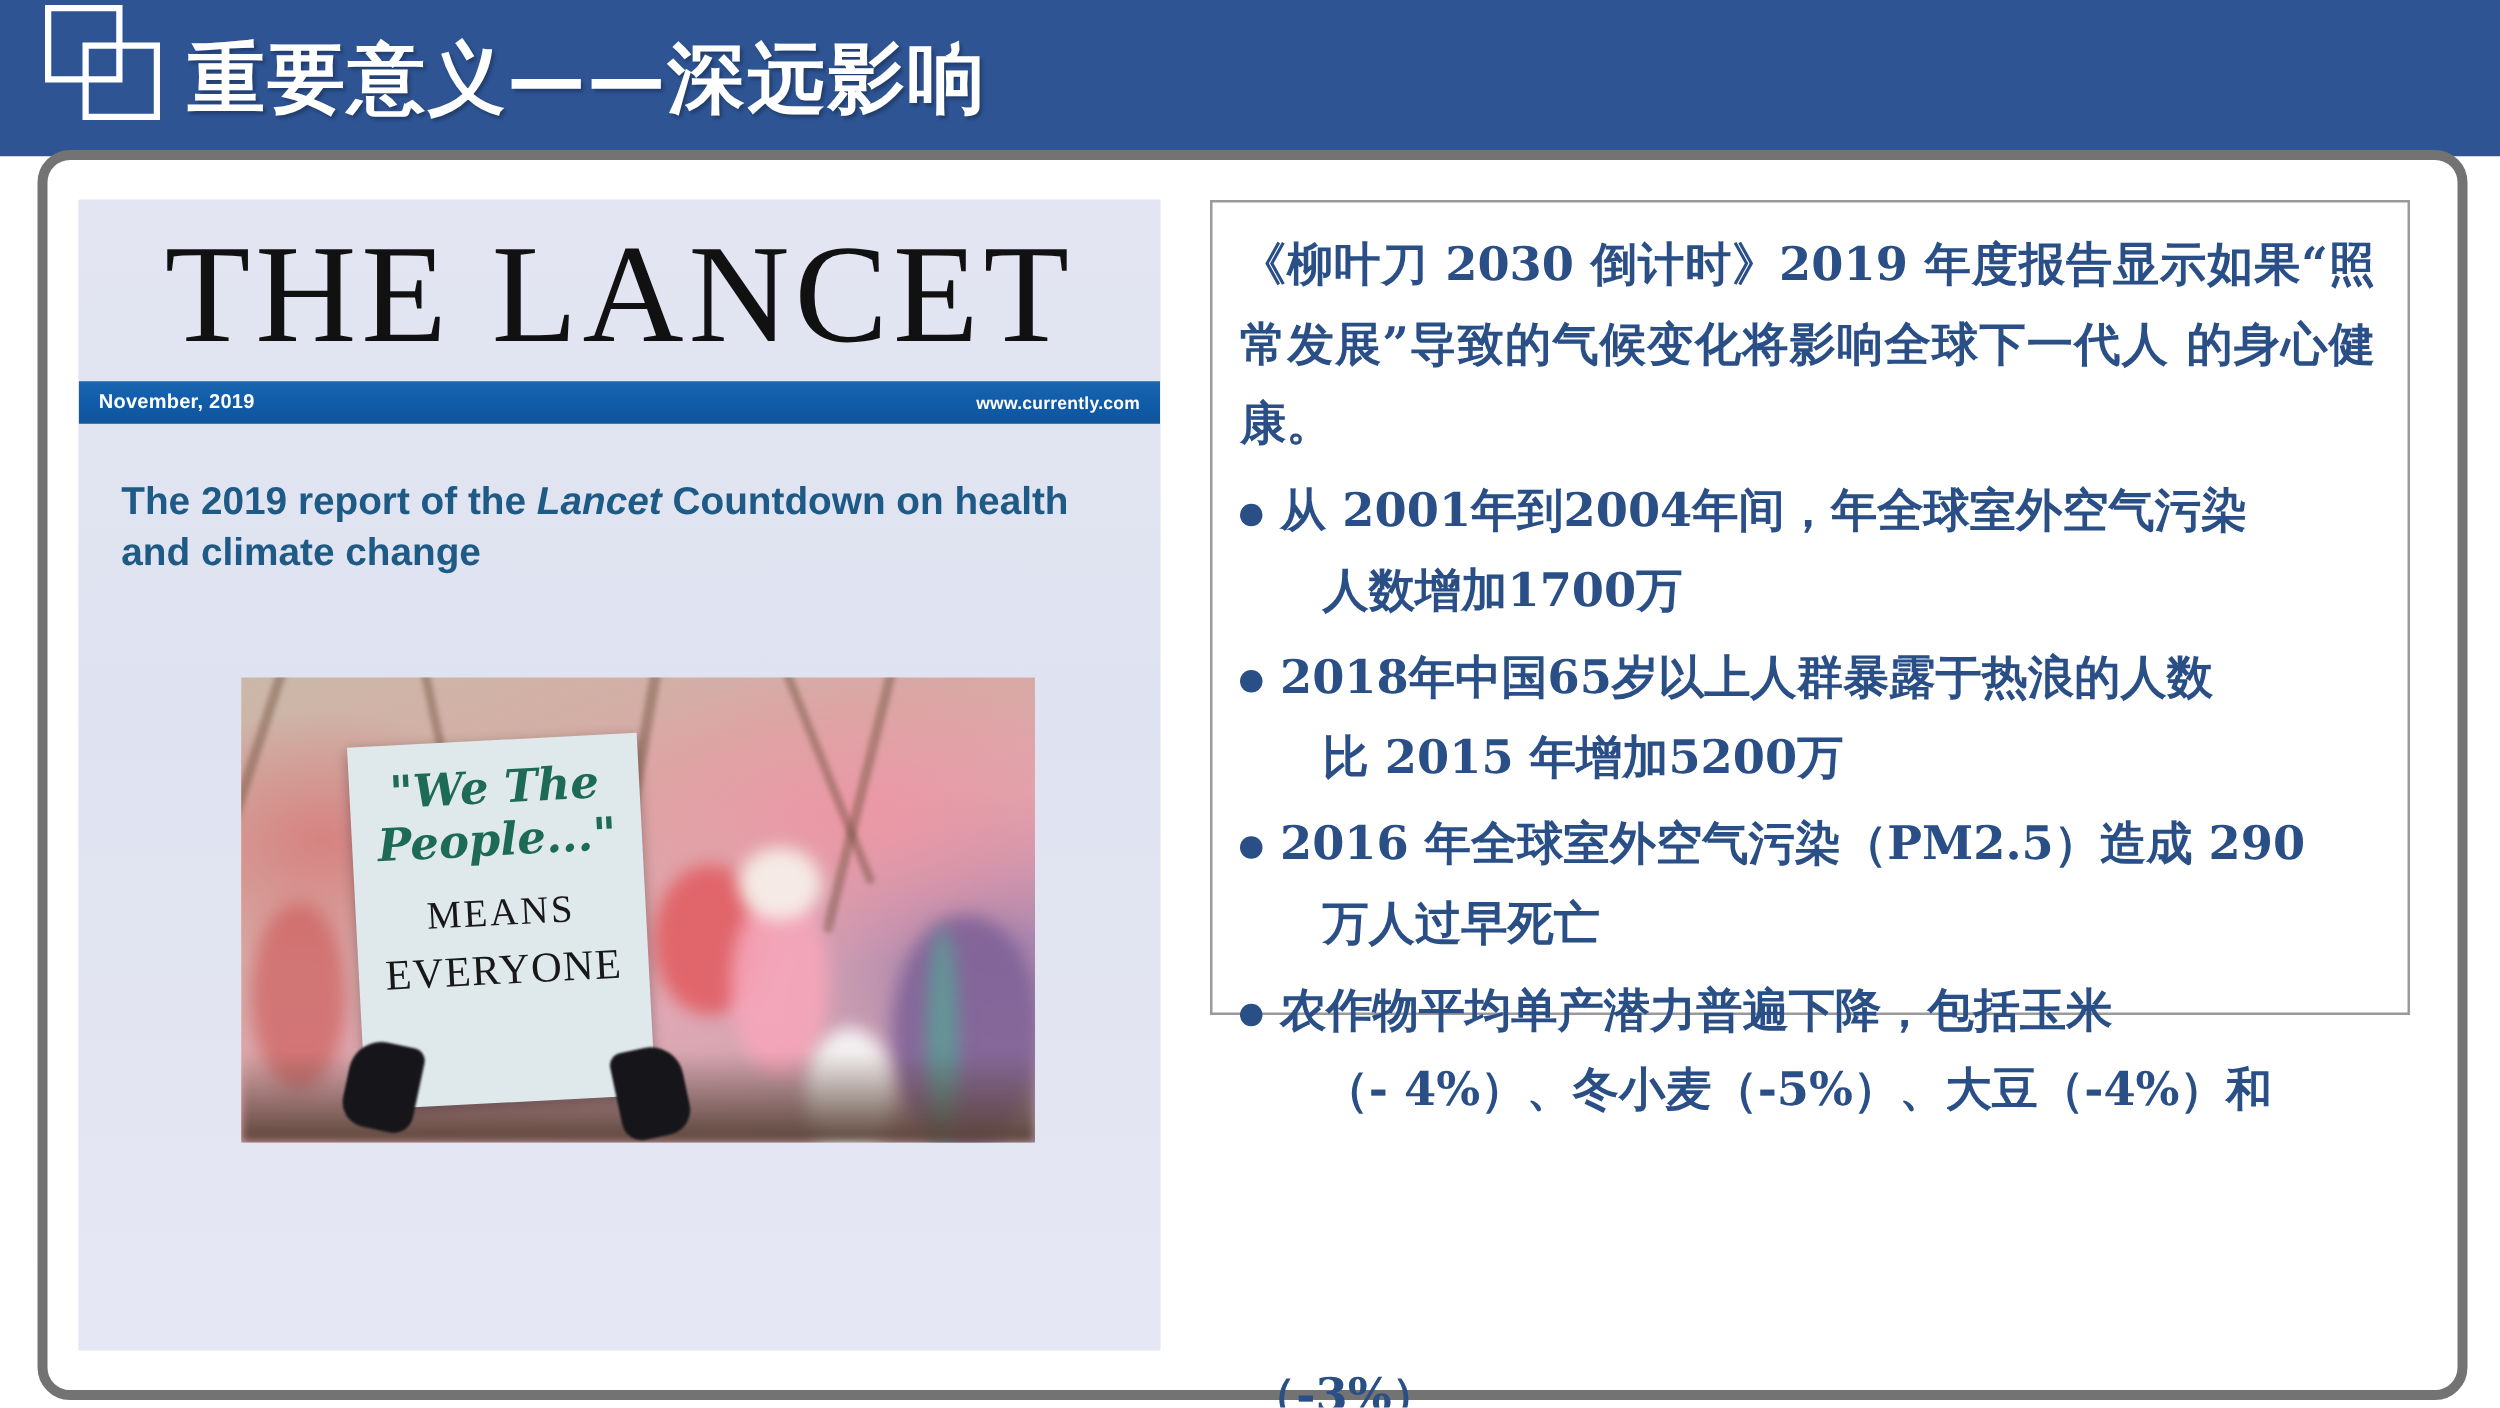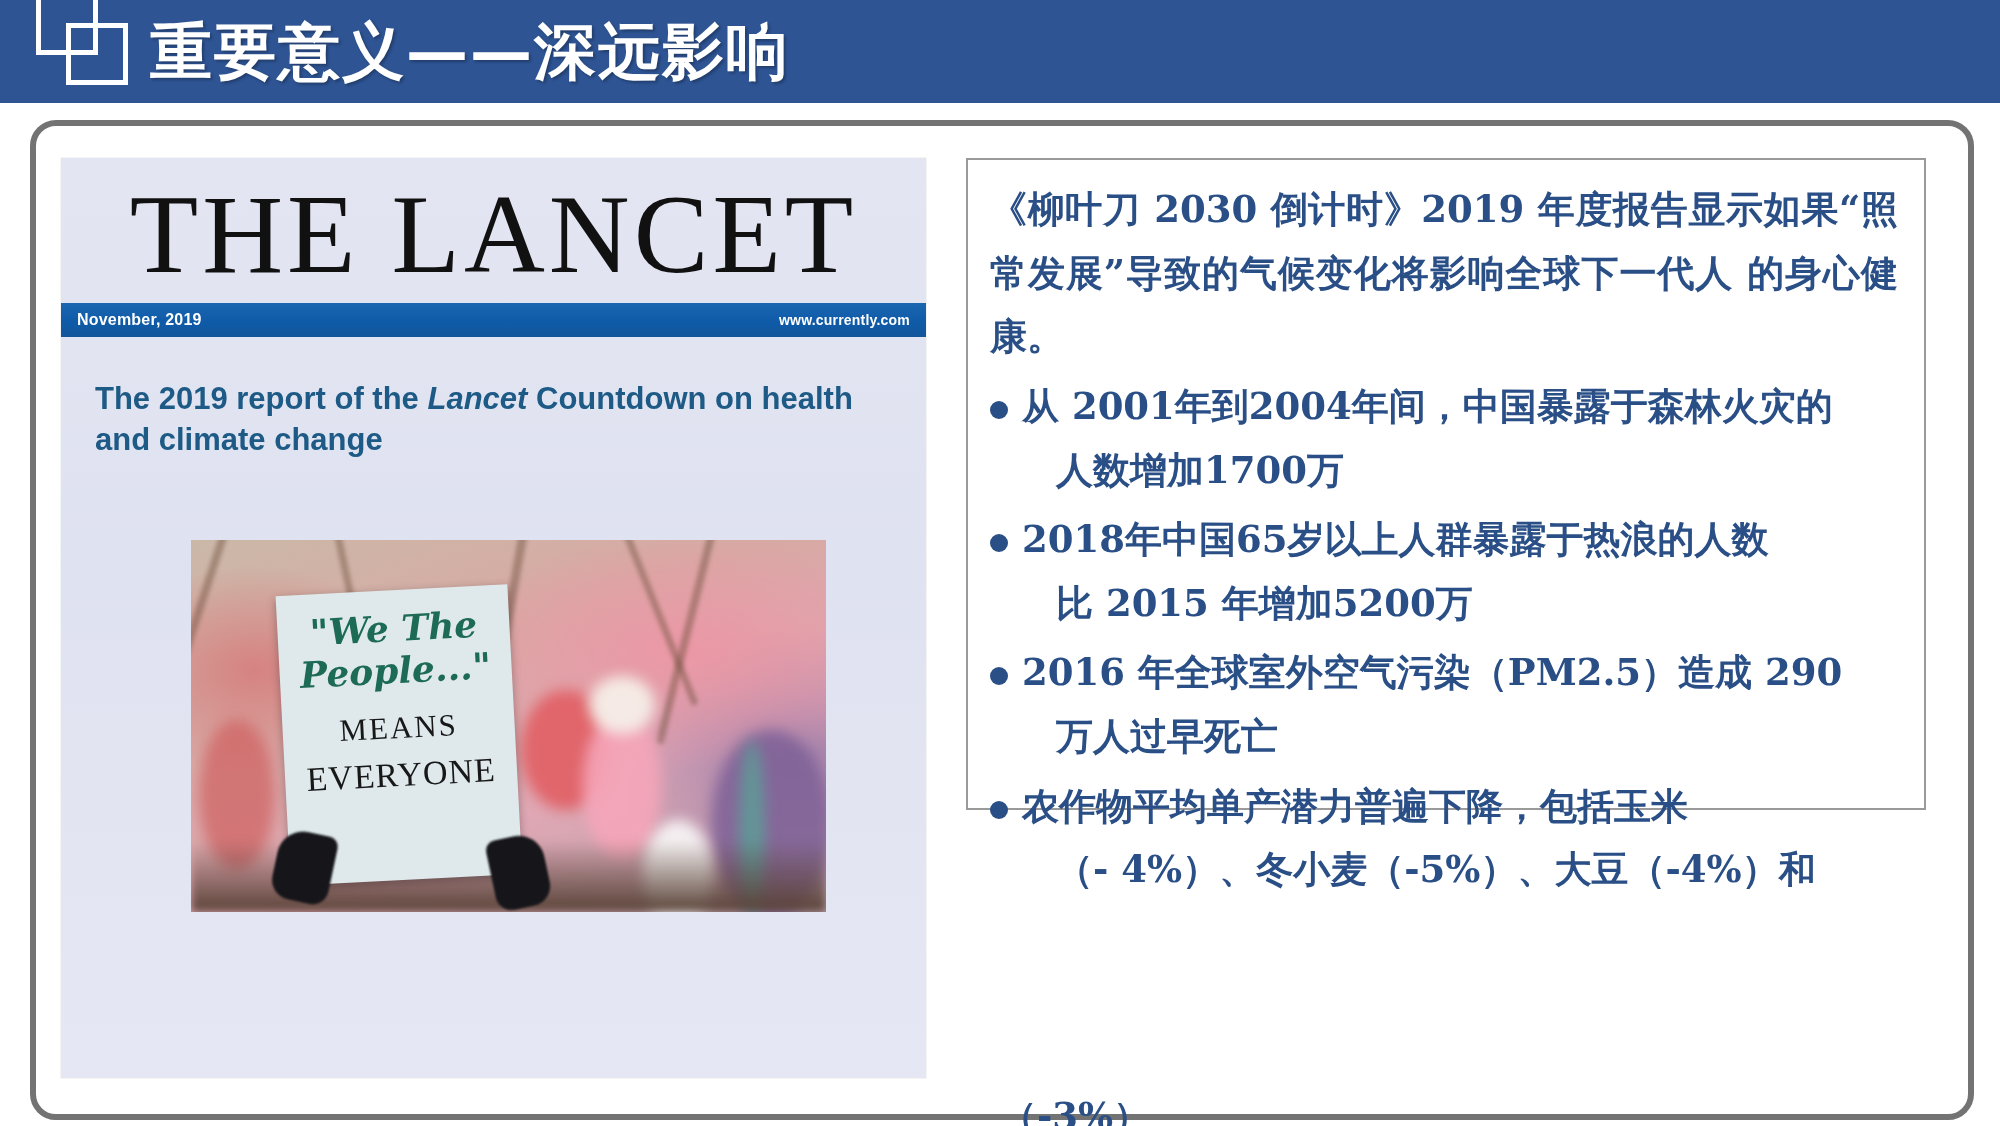--- a/index.html
+++ b/index.html
@@ -6,21 +6,21 @@
   body{
     width:2000px;height:1126px;
     background:#ffffff;
     font-family:"Liberation Sans","DejaVu Sans",sans-serif;
     overflow:hidden;
     position:relative;
   }
 
   
   #header{
-    position:absolute;left:0;top:0;width:2000px;height:103px;
+    position:absolute;left:0;top:0;width:2000px;height:125px;
     background:#2e5494;
     display:flex;align-items:center;
   }
   #header-icon{
     position:relative;width:92px;height:82px;margin-left:30px;flex:0 0 auto;
   }
   #header-icon .sq{position:absolute;border:5px solid #ffffff;box-sizing:border-box;}
   #header-icon .sq-a{left:6px;top:-18px;width:62px;height:62px;}
   #header-icon .sq-b{left:36px;top:12px;width:62px;height:62px;}
   #header-title{
@@ -29,21 +29,21 @@
     font-family:"DejaVu Sans","Liberation Sans",sans-serif;
     font-size:62px;font-weight:bold;letter-spacing:2px;
     line-height:1;
     white-space:nowrap;
     text-shadow:2px 2px 3px rgba(0,0,0,.28);
   }
 
   
   #card{
     position:absolute;left:30px;top:120px;width:1944px;height:1000px;
-    border:6px solid #737373;border-radius:26px;
+    border:8px solid #737373;border-radius:26px;
     background:#ffffff;box-sizing:border-box;
     overflow:hidden;
   }
 
   
   #cover{
     position:absolute;left:25px;top:32px;width:865px;height:920px;
     background:linear-gradient(180deg,#e3e5f2 0%,#dfe2f0 45%,#e6e7f4 100%);
     box-sizing:border-box;overflow:hidden;
     box-shadow:0 0 1px rgba(0,0,0,.25);
@@ -208,21 +208,21 @@
 
   </div>
 
   <div id="textbox">
 
     <p id="intro">《柳叶刀 2030 倒计时》2019 年度报告显示如果“照常发展”导致的气候变化将影响全球下一代人 的身心健康。</p>
 
     <div class="bullet-row">
       <div class="bullet-dot"></div>
       <div class="bullet-text">
-        <span>从 2001年到2004年间，中国暴露于森林火灾的</span>
+        <span>从 2001年到2004年间，年全球室外空气污染</span>
         <span class="cont">人数增加1700万</span>
       </div>
     </div>
 
     <div class="bullet-row">
       <div class="bullet-dot"></div>
       <div class="bullet-text">
         <span>2018年中国65岁以上人群暴露于热浪的人数</span>
         <span class="cont">比  2015 年增加5200万</span>
       </div>

